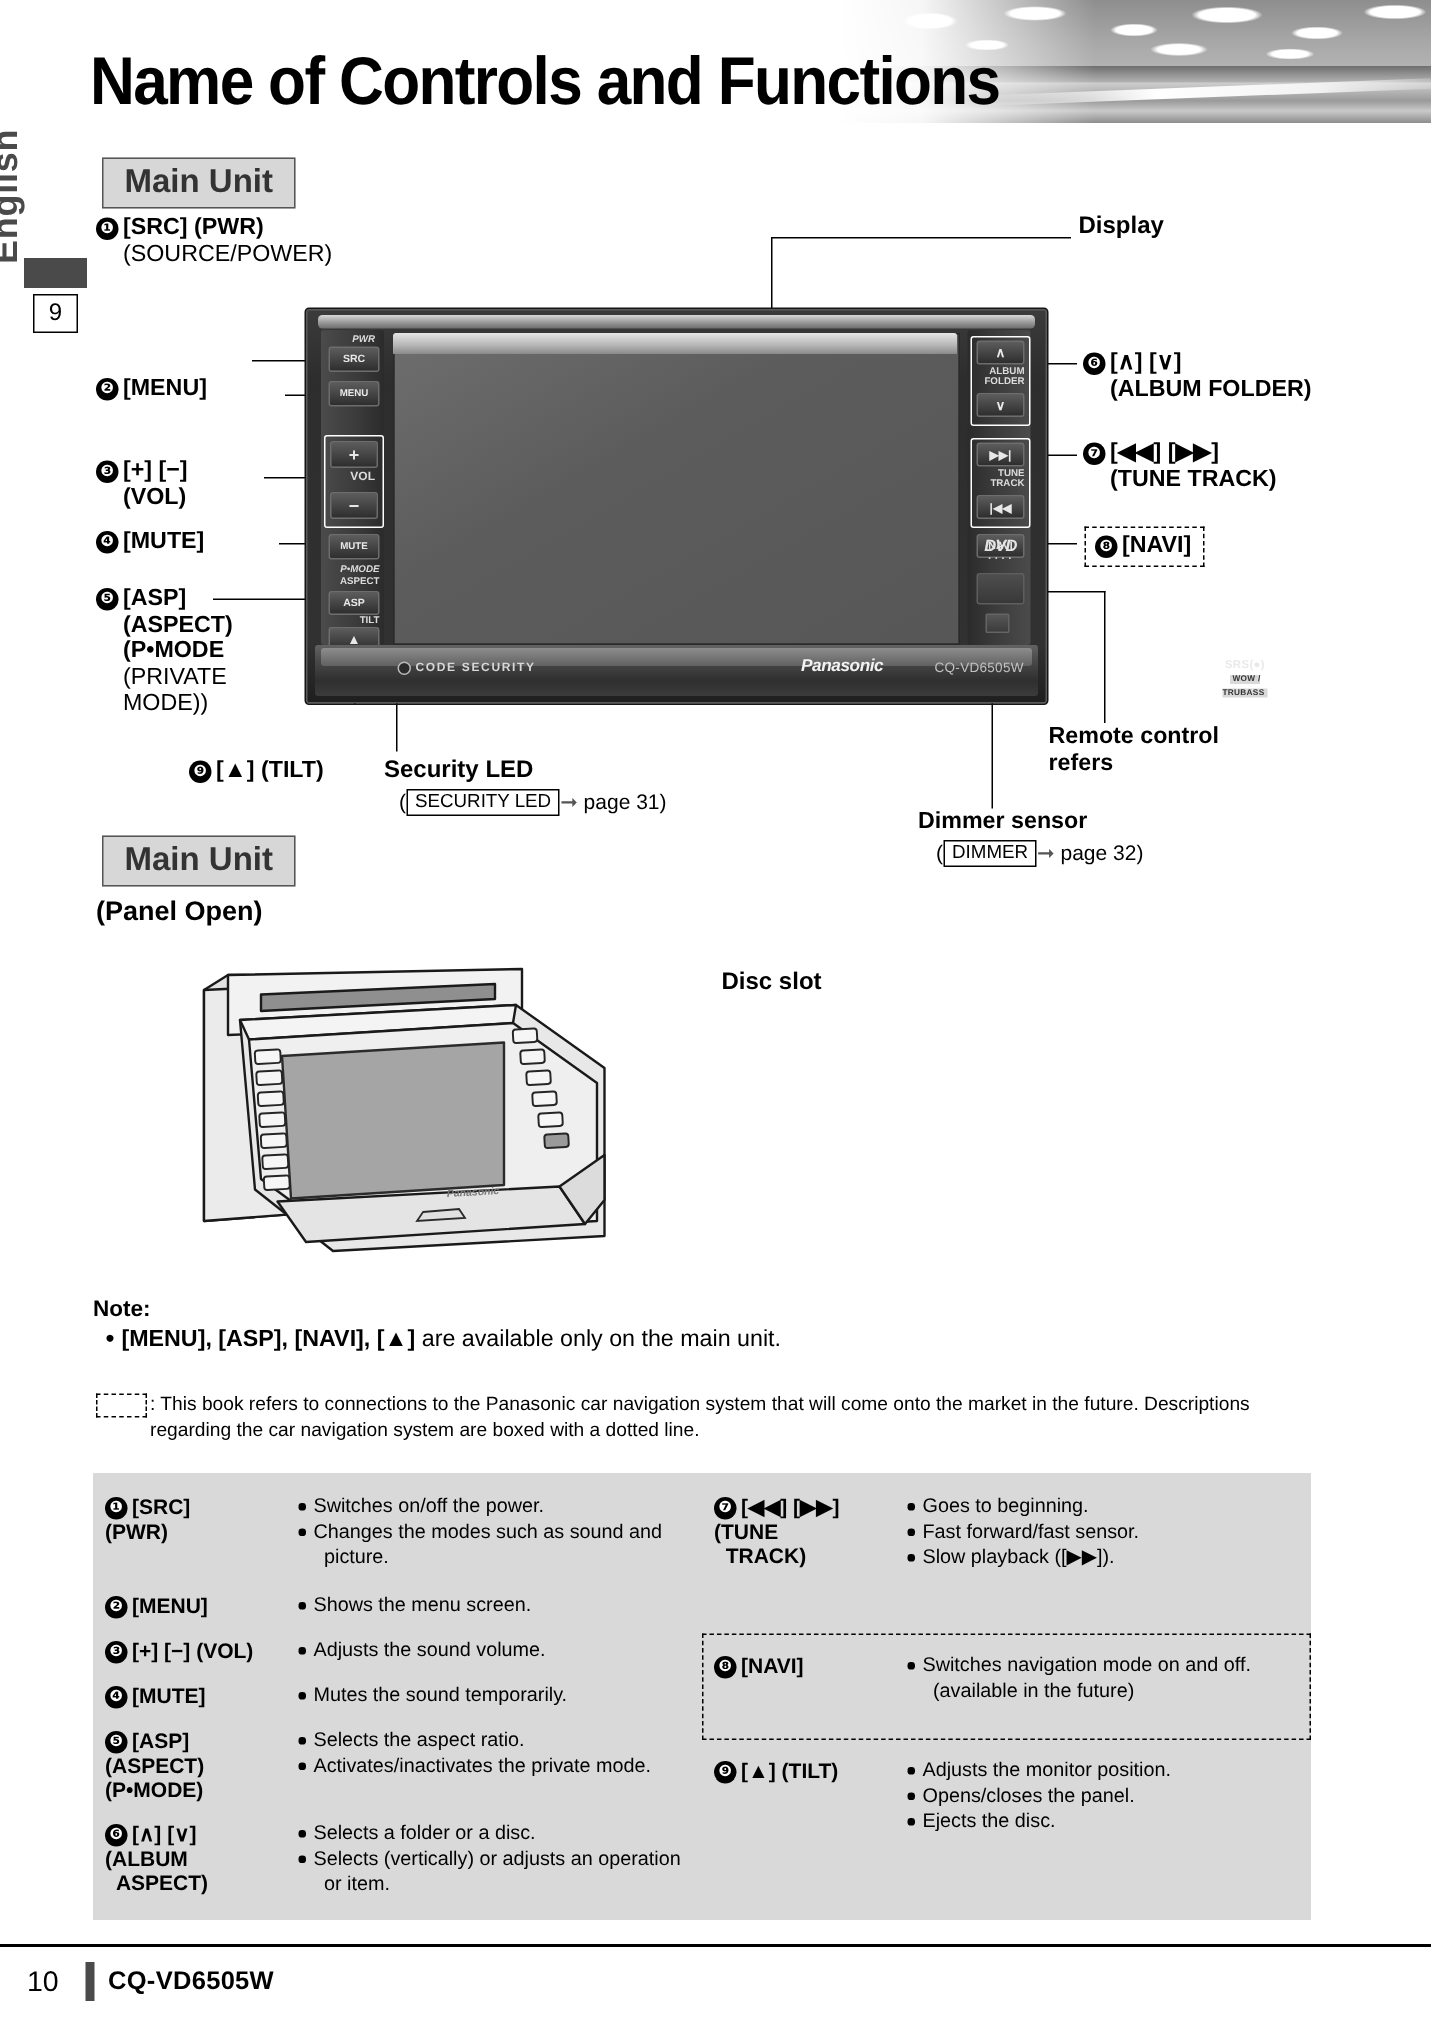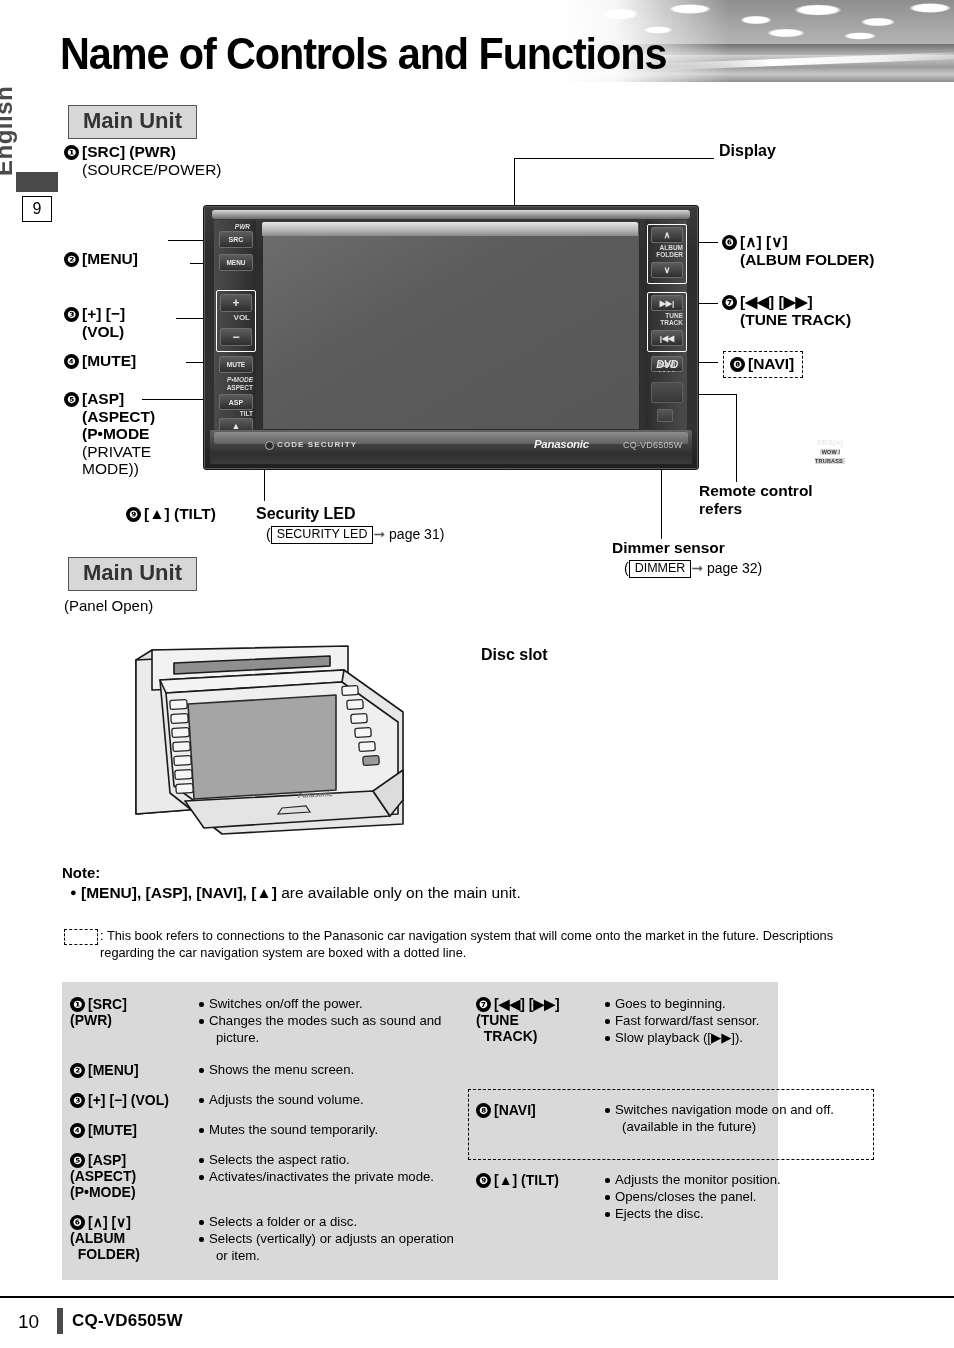--- a/index.html
+++ b/index.html
@@ -70,21 +70,21 @@
   }
 
   
   .sec-head{
     background:#d7d7d7;border:1.4px solid #555;
     font-size:22px;font-weight:bold;color:#333;
     padding:2px 14px 4px 14px;letter-spacing:0px;display:inline-block;
   }
   #mainunit1{left:68px;top:105px;}
   #mainunit2{left:68px;top:557px;}
-  #panel-open{left:64px;top:597px;font-size:15px;font-weight:normal;}
+  #panel-open{left:64px;top:597px;font-size:18px;font-weight:bold;}
 
   
   .num{
     display:inline-block;width:15px;height:15px;border-radius:50%;
     background:#000;color:#fff;font-size:10.5px;line-height:15px;
     text-align:center;font-weight:bold;vertical-align:1px;margin-right:3px;
     font-family:"DejaVu Sans", sans-serif;
   }
   .callout{font-size:15.5px;font-weight:bold;line-height:1.13;}
   .callout .reg{font-weight:normal;}
@@ -212,21 +212,21 @@
   
   #note-title{left:62px;top:864px;font-size:15px;font-weight:bold;}
   #note-line{left:70px;top:884px;font-size:15.5px;}
   #note-line b{font-weight:bold;}
   #dot-legend{
     left:64px;top:929px;width:32px;height:14px;border:1.6px dashed #000;
   }
   #dot-text{left:100px;top:927px;width:770px;font-size:12.8px;line-height:1.35;}
 
   
-  #table{left:62px;top:982px;width:716px;height:298px;background:#d9d9d9;}
+  #table{left:62px;top:982px;width:812px;height:298px;background:#d9d9d9;}
   .tcol{position:absolute;top:0;width:406px;height:298px;}
   .tcolL{left:0;}
   .tcolR{left:406px;}
   .trow{position:absolute;left:0;width:406px;}
   .tkey{
     position:absolute;left:8px;width:122px;font-size:14px;font-weight:bold;
     line-height:1.16;
   }
   .tval{position:absolute;left:136px;width:264px;font-size:13.2px;line-height:1.22;}
   .tval div{position:relative;padding-left:11px;margin-bottom:1px;}
@@ -487,21 +487,21 @@
         </div>
       </div>
       <div class="trow" style="top: 170px;">
         <div class="tkey"><span class="num ar">❺</span><span style="white-space: pre;">[ASP]</span><br><span style="white-space: pre;">(ASPECT)</span><br><span style="white-space: pre;">(P•MODE)</span></div>
         <div class="tval">
           <div>Selects the aspect ratio.</div>
           <div>Activates/inactivates the private mode.</div>
         </div>
       </div>
       <div class="trow" style="top: 232px;">
-        <div class="tkey"><span class="num ar">❻</span><span style="white-space: pre;">[∧] [∨]</span><br><span style="white-space: pre;">(ALBUM</span><br><span style="white-space: pre;">  FOLDER)</span></div>
+        <div class="tkey"><span class="num ar">❻</span><span style="white-space: pre;">[∧] [∨]</span><br><span style="white-space: pre;">(ALBUM</span><br><span style="white-space: pre;">  ASPECT)</span></div>
         <div class="tval">
           <div>Selects a folder or a disc.</div>
           <div>Selects (vertically) or adjusts an operation</div>
           <div class="nobul">or item.</div>
         </div>
       </div>
     </div>
   <div class="tcol tcolR" id="tbl-right">
       <div class="trow" style="top: 14px;">
         <div class="tkey"><span class="num ar">❼</span><span style="white-space: pre;">[◀◀] [▶▶]</span><br><span style="white-space: pre;">(TUNE</span><br><span style="white-space: pre;">  TRACK)</span></div>

